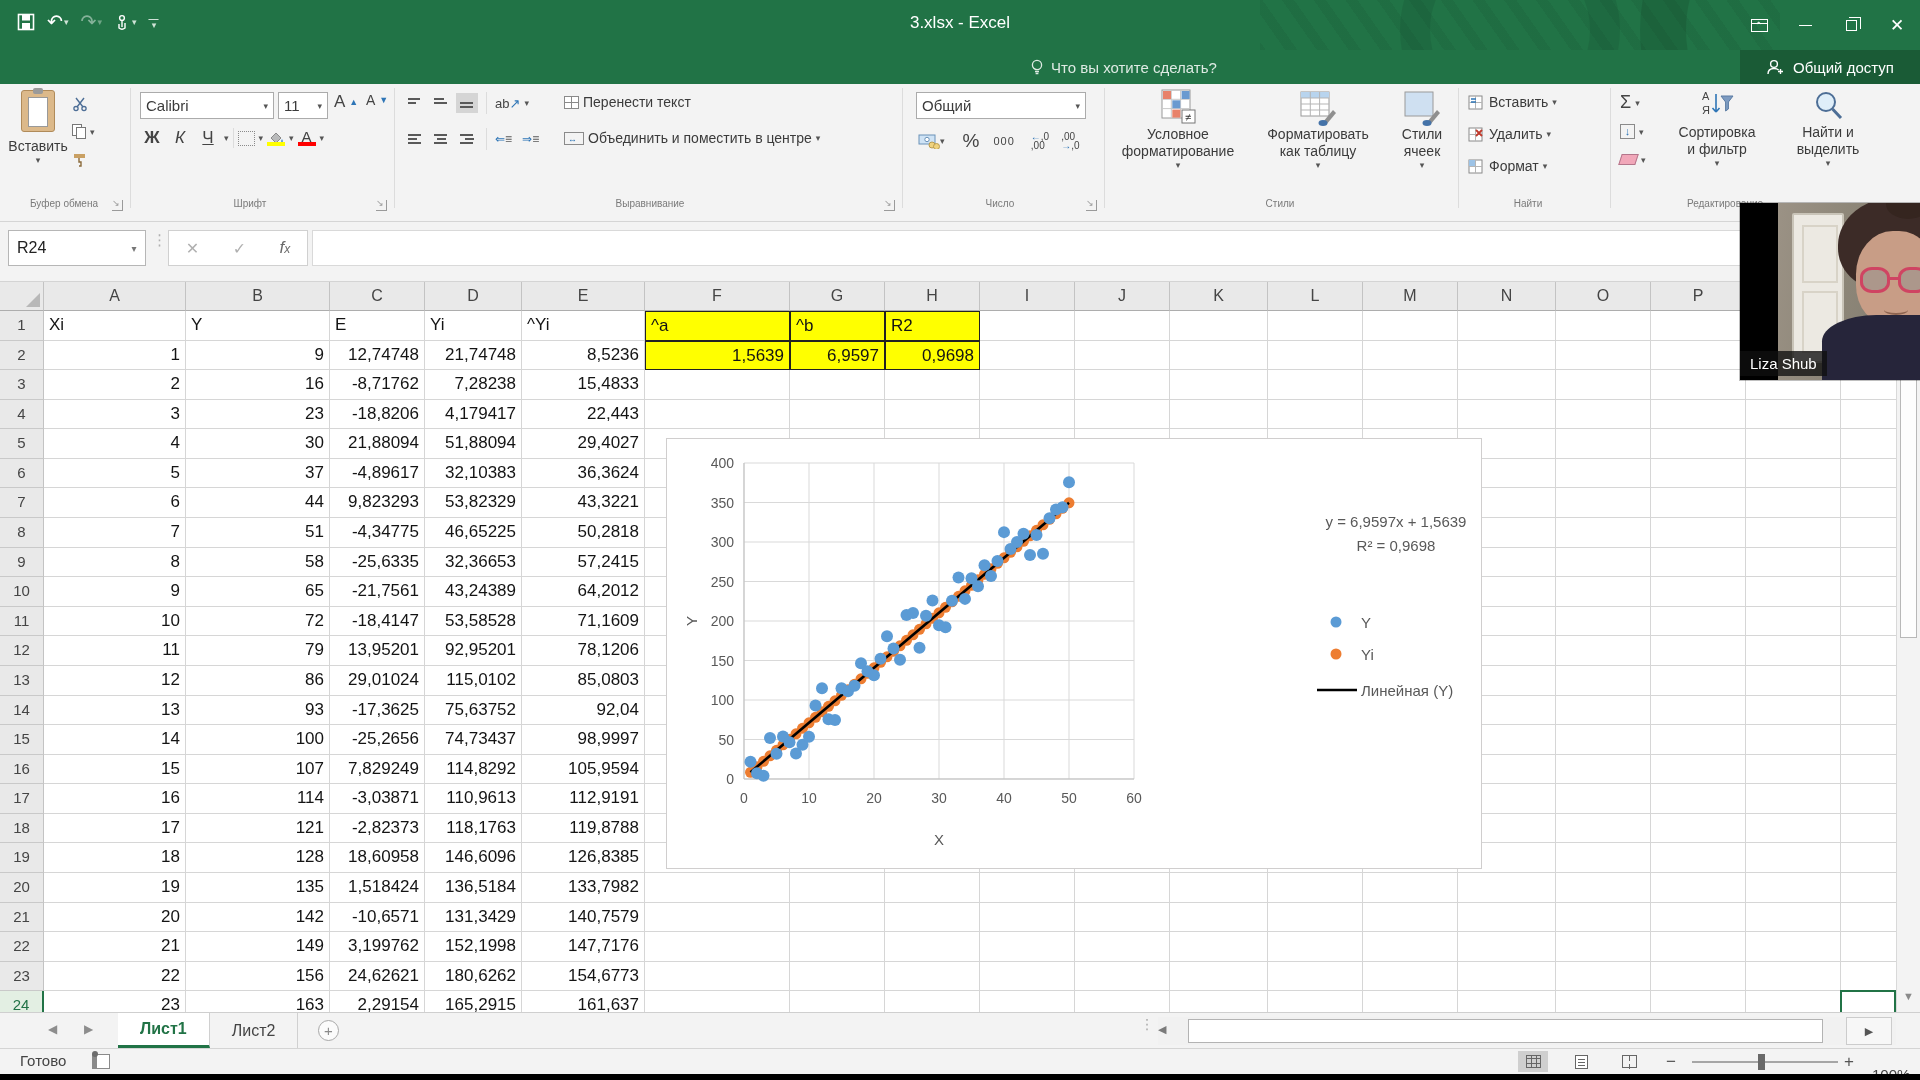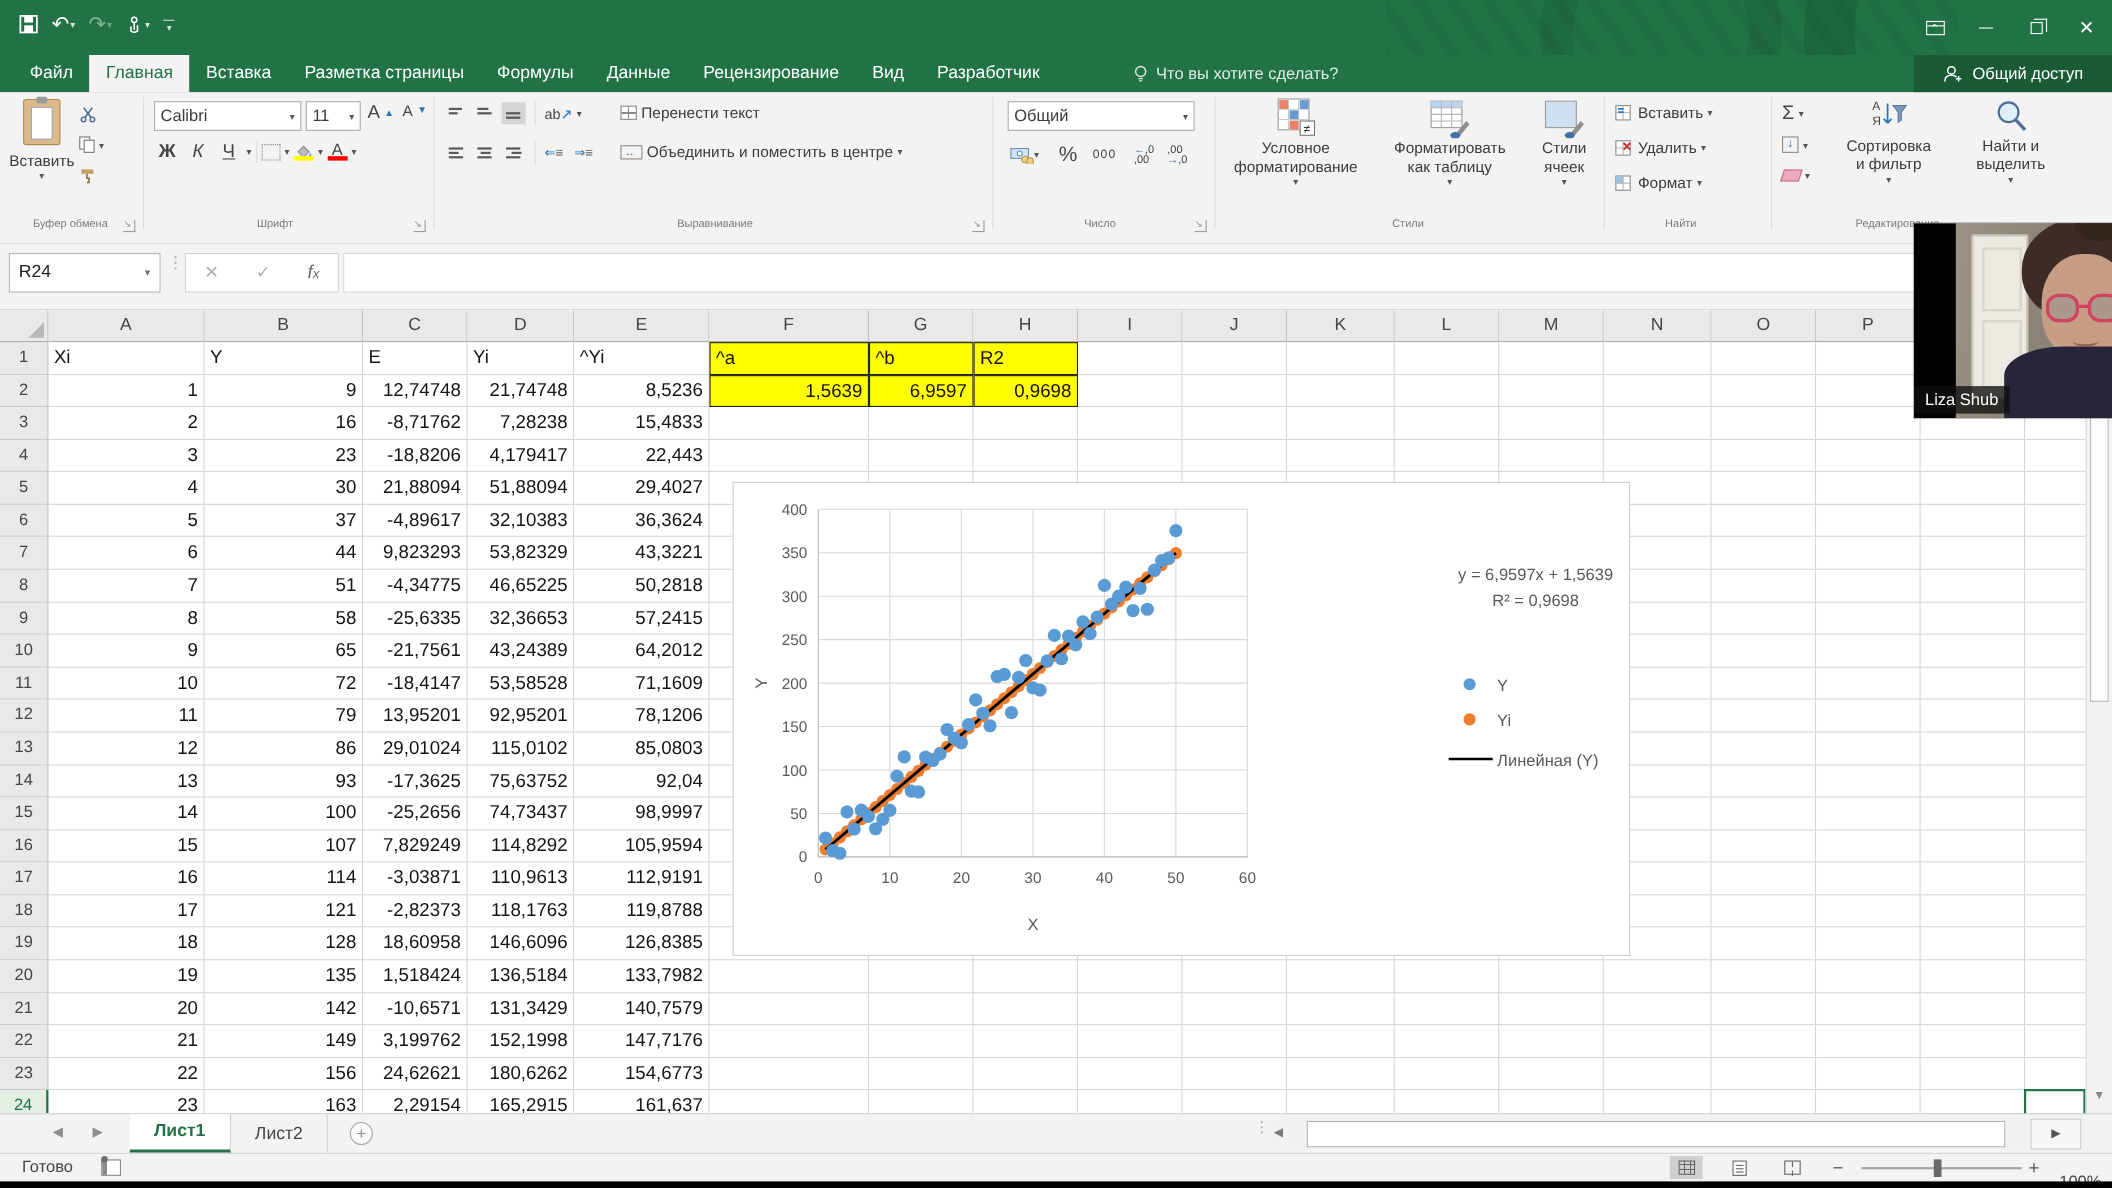--- a/index.html
+++ b/index.html
@@ -162,46 +162,36 @@
             <circle cx="8" cy="5" r="2.4" fill="none" stroke="#fff" stroke-width="1.4"></circle>
             <path d="M8 7 L8 14 M5 11 L5 15 Q8 17.5 11 15 L11 10" fill="none" stroke="#fff" stroke-width="1.4"></path>
           </svg>
         <span class="qat-caret">▾</span>
       </span>
       <span class="qat-btn" style="flex-direction:column; line-height:6px;">
           <span style="font-size:10px;">—</span>
           <span class="qat-caret">▾</span>
         </span>
     </div>
+    <div id="win-title">3.xlsx - Excel</div>
     <div id="win-controls">
       <span class="wc-btn">
           <span class="ribopt-glyph"></span>
         </span>
       <span class="wc-btn">
           <span class="min-glyph"></span>
         </span>
       <span class="wc-btn">
           <span class="restore-glyph"></span>
         </span>
       <span class="wc-btn">✕</span>
     </div>
   </div>
 
   <div id="tabrow">
-    <div id="ribbon-tabs">
-        <div class="rtab file">Файл</div>
-        <div class="rtab active">Главная</div>
-        <div class="rtab">Вставка</div>
-        <div class="rtab">Разметка страницы</div>
-        <div class="rtab">Формулы</div>
-        <div class="rtab">Данные</div>
-        <div class="rtab">Рецензирование</div>
-        <div class="rtab">Вид</div>
-        <div class="rtab">Разработчик</div>
-      </div>
     <div id="tellme">
       <svg width="14" height="17" viewBox="0 0 14 17">
           <circle cx="7" cy="6" r="4.6" fill="none" stroke="rgba(255,255,255,.85)" stroke-width="1.3"></circle>
           <path d="M5 12.5 h4 M5.6 14.5 h2.8" stroke="rgba(255,255,255,.85)" stroke-width="1.3"></path>
         </svg>
       <span>Что вы хотите сделать?</span>
     </div>
     <div id="share-btn">
       <svg width="19" height="16" viewBox="0 0 19 16">
           <circle cx="8" cy="5" r="3.4" fill="none" stroke="#fff" stroke-width="1.4"></circle>

